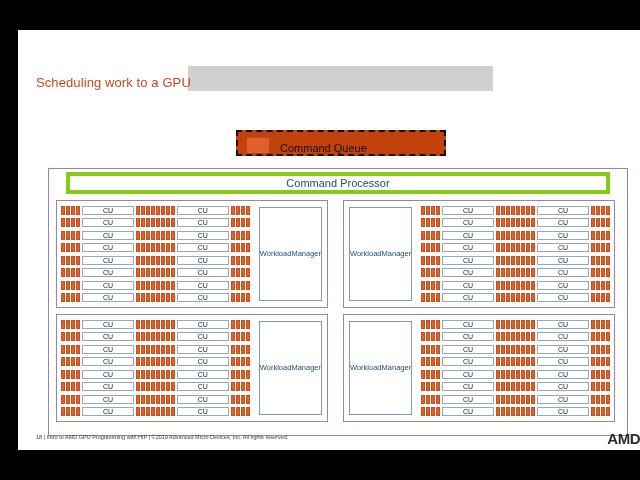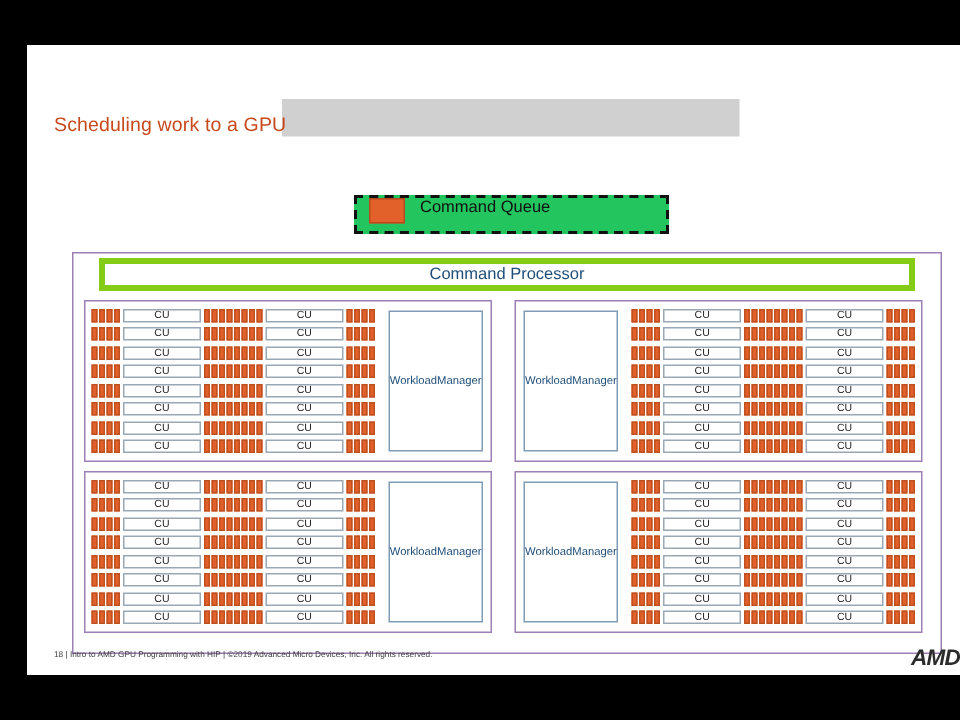--- a/index.html
+++ b/index.html
@@ -39,23 +39,23 @@
     width: 305px; height: 25px;
     background: #d0d0d0;
   }
 
   
   #legend {
     position: absolute;
     left: 218px; top: 100px;
     width: 210px; height: 26px;
     border: 2px dashed #111;
-    background: #22c55e;
+    background: #c2410c;
     display: flex;
-    align-items: flex-start;
+    align-items: flex-end;
     padding: 0 8px;
     box-sizing: border-box;
   }
   #legend .swatch {
     width: 22px; height: 15px;
     background: #e2602a;
     border: 1px solid #b44a1e;
     margin-right: 10px;
     flex: none;
   }
@@ -173,21 +173,20 @@
     font-size: 5.5px;
     color: #3c3c3c;
     white-space: nowrap;
   }
   #footer .pg { color: #3c3c3c; }
   #logo {
     position: absolute;
     right: 18px; top: 400px;
     font-size: 15px;
     font-weight: bold;
-    font-style: italic;
     color: #2b2b2b;
     letter-spacing: -0.5px;
   }
 </style>
 </head>
 <body>
 
 <div id="stage">
 
   <div id="slide">

